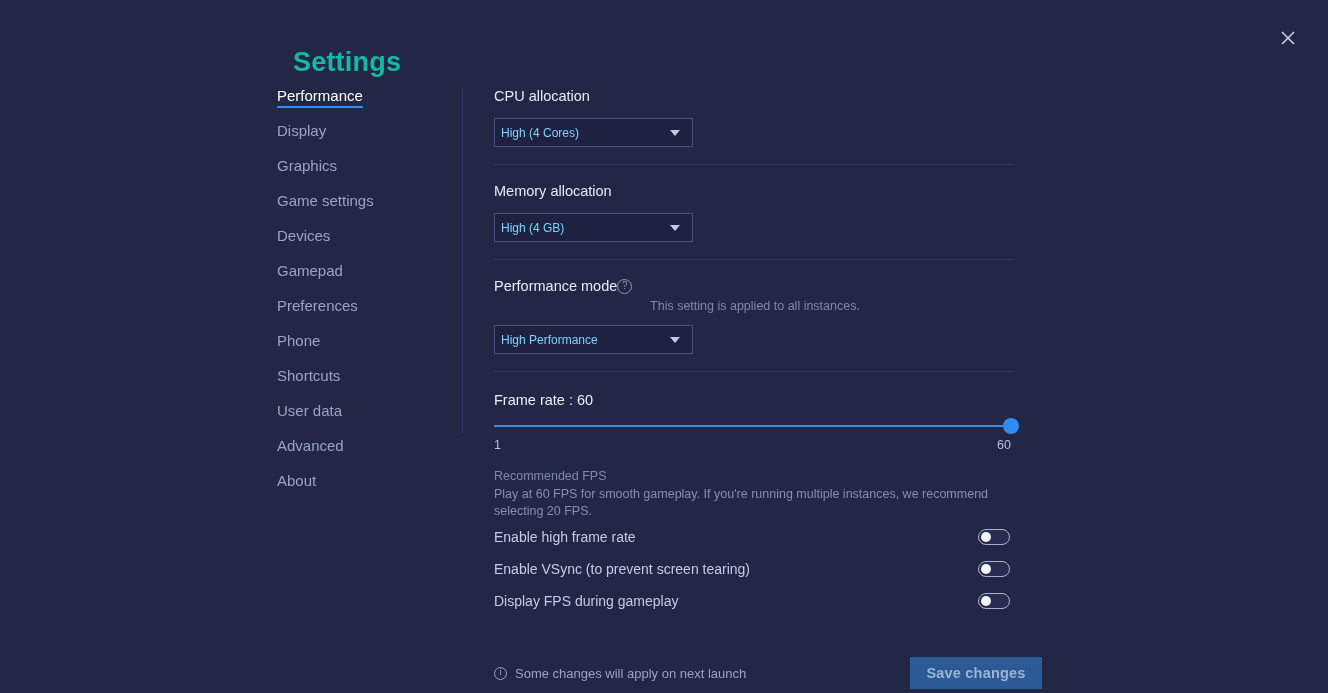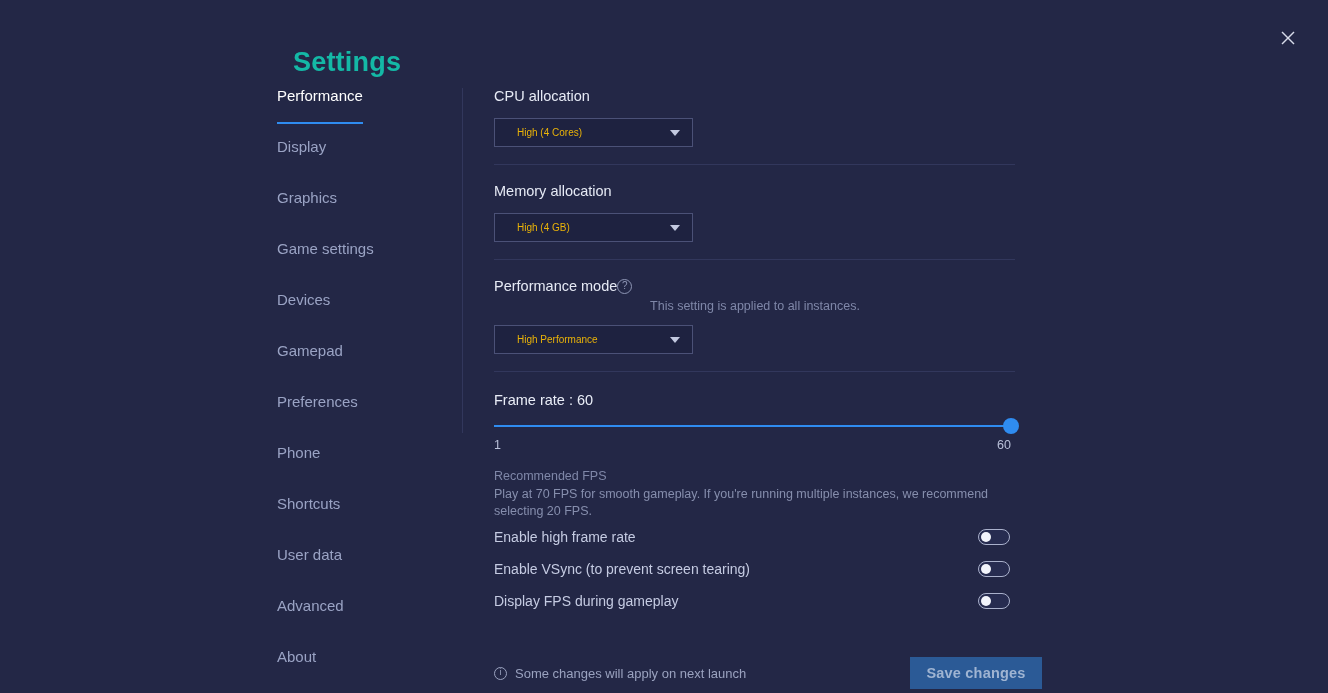--- a/index.html
+++ b/index.html
@@ -64,21 +64,21 @@
     position: absolute;
     left: 277px;
     top: 0;
     width: 170px;
   }
   .nav-item {
     display: block;
     font-size: 15px;
     color: #9aa3c4;
     line-height: 16px;
-    padding: 0 0 18px 0;
+    padding: 0 0 2px 0;
     margin-bottom: 15px;
     cursor: pointer;
     width: fit-content;
     border-bottom: 2px solid transparent;
     white-space: nowrap;
   }
   .nav-item.active {
     color: #ffffff;
     border-bottom-color: #2f8cf0;
   }
@@ -140,23 +140,23 @@
 
   
   .select {
     position: relative;
     width: 199px;
     height: 29px;
     background: #1e2240;
     border: 1px solid #4b5177;
     display: flex;
     align-items: center;
-    padding: 0 22px;
-    font-size: 10px;
-    color: #eab308;
+    padding: 0 6px;
+    font-size: 12px;
+    color: #7dd3fc;
     cursor: pointer;
     user-select: none;
   }
   .select .caret {
     position: absolute;
     right: 12px;
     top: 50%;
     transform: translateY(-50%);
     width: 0;
     height: 0;
@@ -387,21 +387,21 @@
         <div class="slider-wrap">
           <div class="slider-track"></div>
           <div class="slider-fill" id="slider-fill" style="width: 517px;"></div>
           <div class="slider-thumb" id="slider-thumb" style="left: 517px;"></div>
         </div>
         <div class="slider-ends">
           <span class="min">1</span>
           <span class="max">60</span>
         </div>
         <p class="rec-title">Recommended FPS</p>
-        <p class="rec-body">Play at 70 FPS for smooth gameplay. If you're running multiple instances, we recommend selecting 20 FPS.</p>
+        <p class="rec-body">Play at 60 FPS for smooth gameplay. If you're running multiple instances, we recommend selecting 20 FPS.</p>
       </div>
 
       <div class="toggle-row">
         <span class="label">Enable high frame rate</span>
         <div class="toggle">
           <span class="knob"></span>
         </div>
       </div>
 
       <div class="toggle-row">

